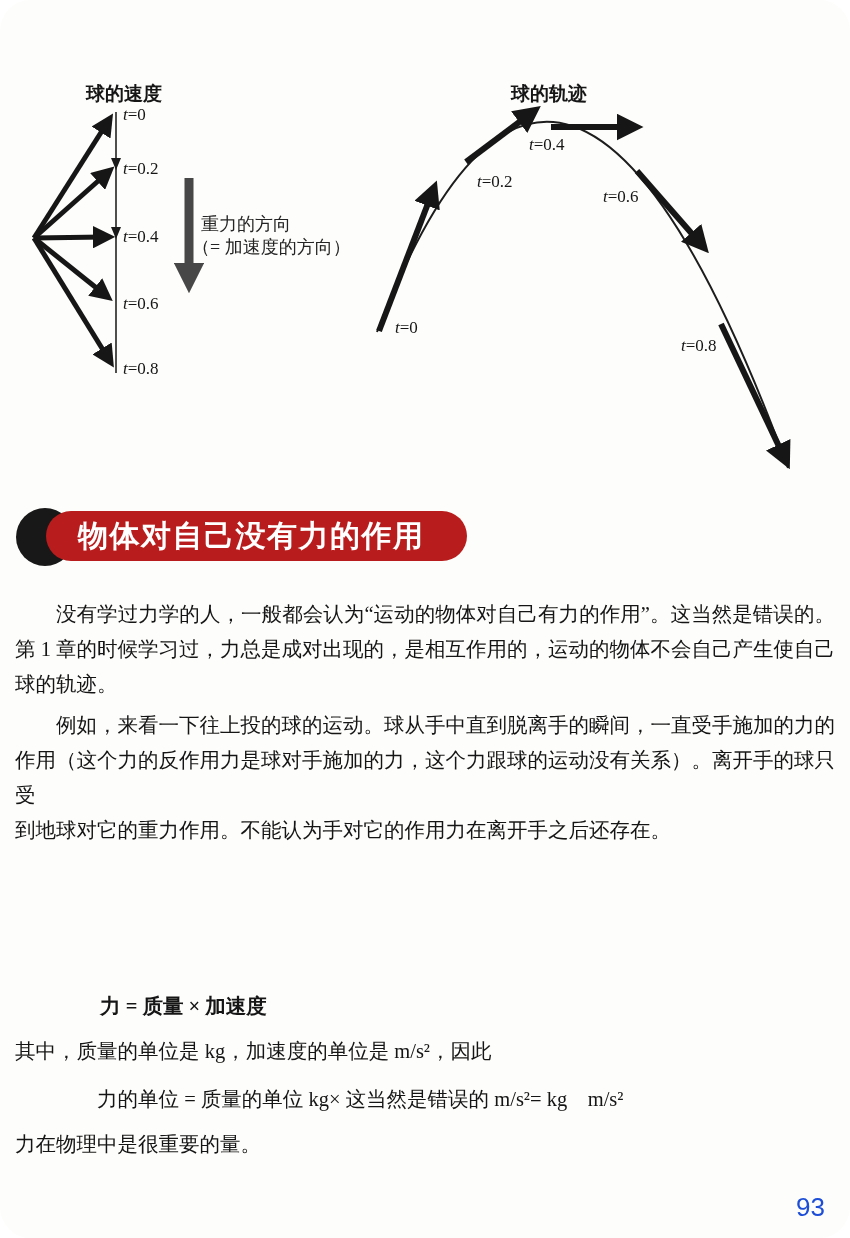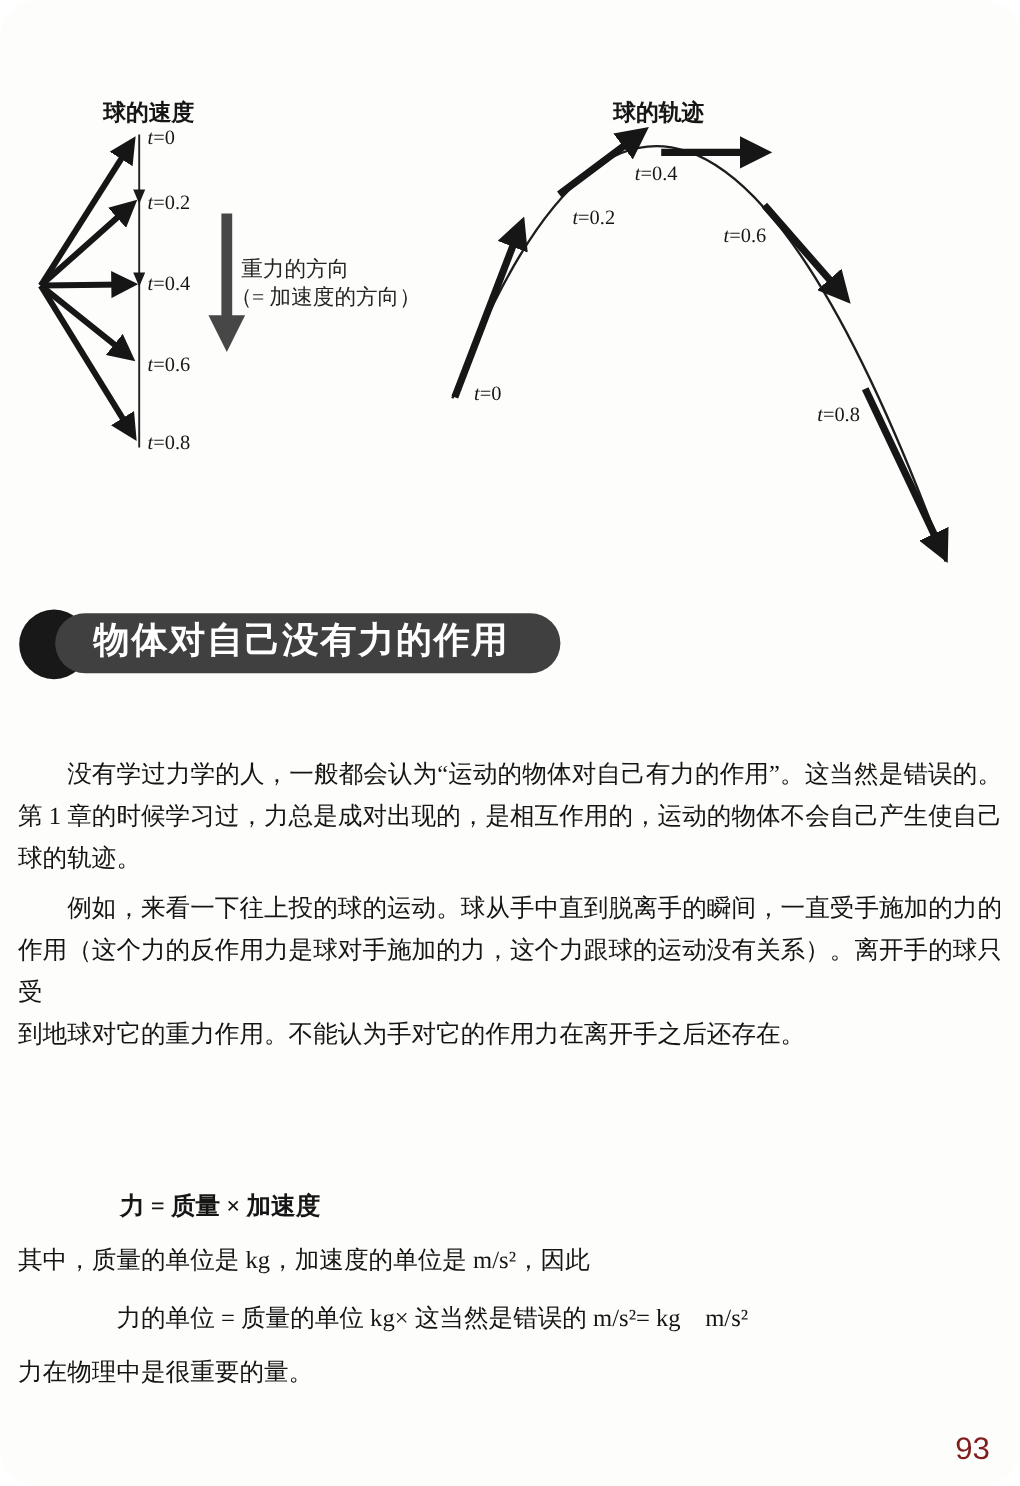--- a/index.html
+++ b/index.html
@@ -17,31 +17,31 @@
   .tl .it{font-style:italic;}
   .gcap{font-family:"Liberation Serif","DejaVu Serif",serif;font-size:18px;fill:#242424;}
   .tipline{stroke:#222;stroke-width:1.6;}
   .varrow{stroke:#161616;stroke-width:5;}
   .tarrow{stroke:#161616;stroke-width:6;}
   .curve{stroke:#1d1d1d;stroke-width:2;fill:none;}
   .garrow{stroke:#474747;stroke-width:9;}
   
   .sec-header{position:absolute;left:0;width:520px;height:62px;}
   .sec-dot{position:absolute;width:58px;height:58px;border-radius:50%;background:#181818;}
-  .sec-pill{position:absolute;background:#404040;border-radius:26px;color:#fff;
-    font-family:Liberation Mono, monospace;font-weight:bold;
+  .sec-pill{position:absolute;background:#b91c1c;border-radius:26px;color:#fff;
+    font-family:Liberation Sans, sans-serif;font-weight:bold;
     font-size:30px;line-height:50px;white-space:nowrap;letter-spacing:1.5px;}
   
   .body-block{position:absolute;left:15px;top:597px;width:820px;}
   .bline{font-size:20.5px;line-height:35.2px;white-space:nowrap;}
   .bline.stretch{white-space:normal;text-align:justify;text-align-last:justify;}
-  .bline.indent{text-indent:2em;margin-top:32px;}
+  .bline.indent{text-indent:2em;}
   .bline.p2{margin-top:5px;}
   .s2line{position:absolute;font-size:20.5px;line-height:24px;white-space:nowrap;}
-  .pagenum{position:absolute;left:796px;top:1192px;font-size:26px;color:#7f1d1d;
+  .pagenum{position:absolute;left:796px;top:1192px;font-size:26px;color:#1d4ed8;
     font-family:"Liberation Sans","DejaVu Sans",sans-serif;}
 </style>
 </head>
 <body>
 
 <div class="page">
 
   <svg class="diagrams" width="850" height="495" viewBox="0 0 850 495">
     <defs>
       <marker id="ah" viewBox="0 0 10 10" refX="5" refY="5" markerWidth="4.5" markerHeight="4.5" orient="auto">

